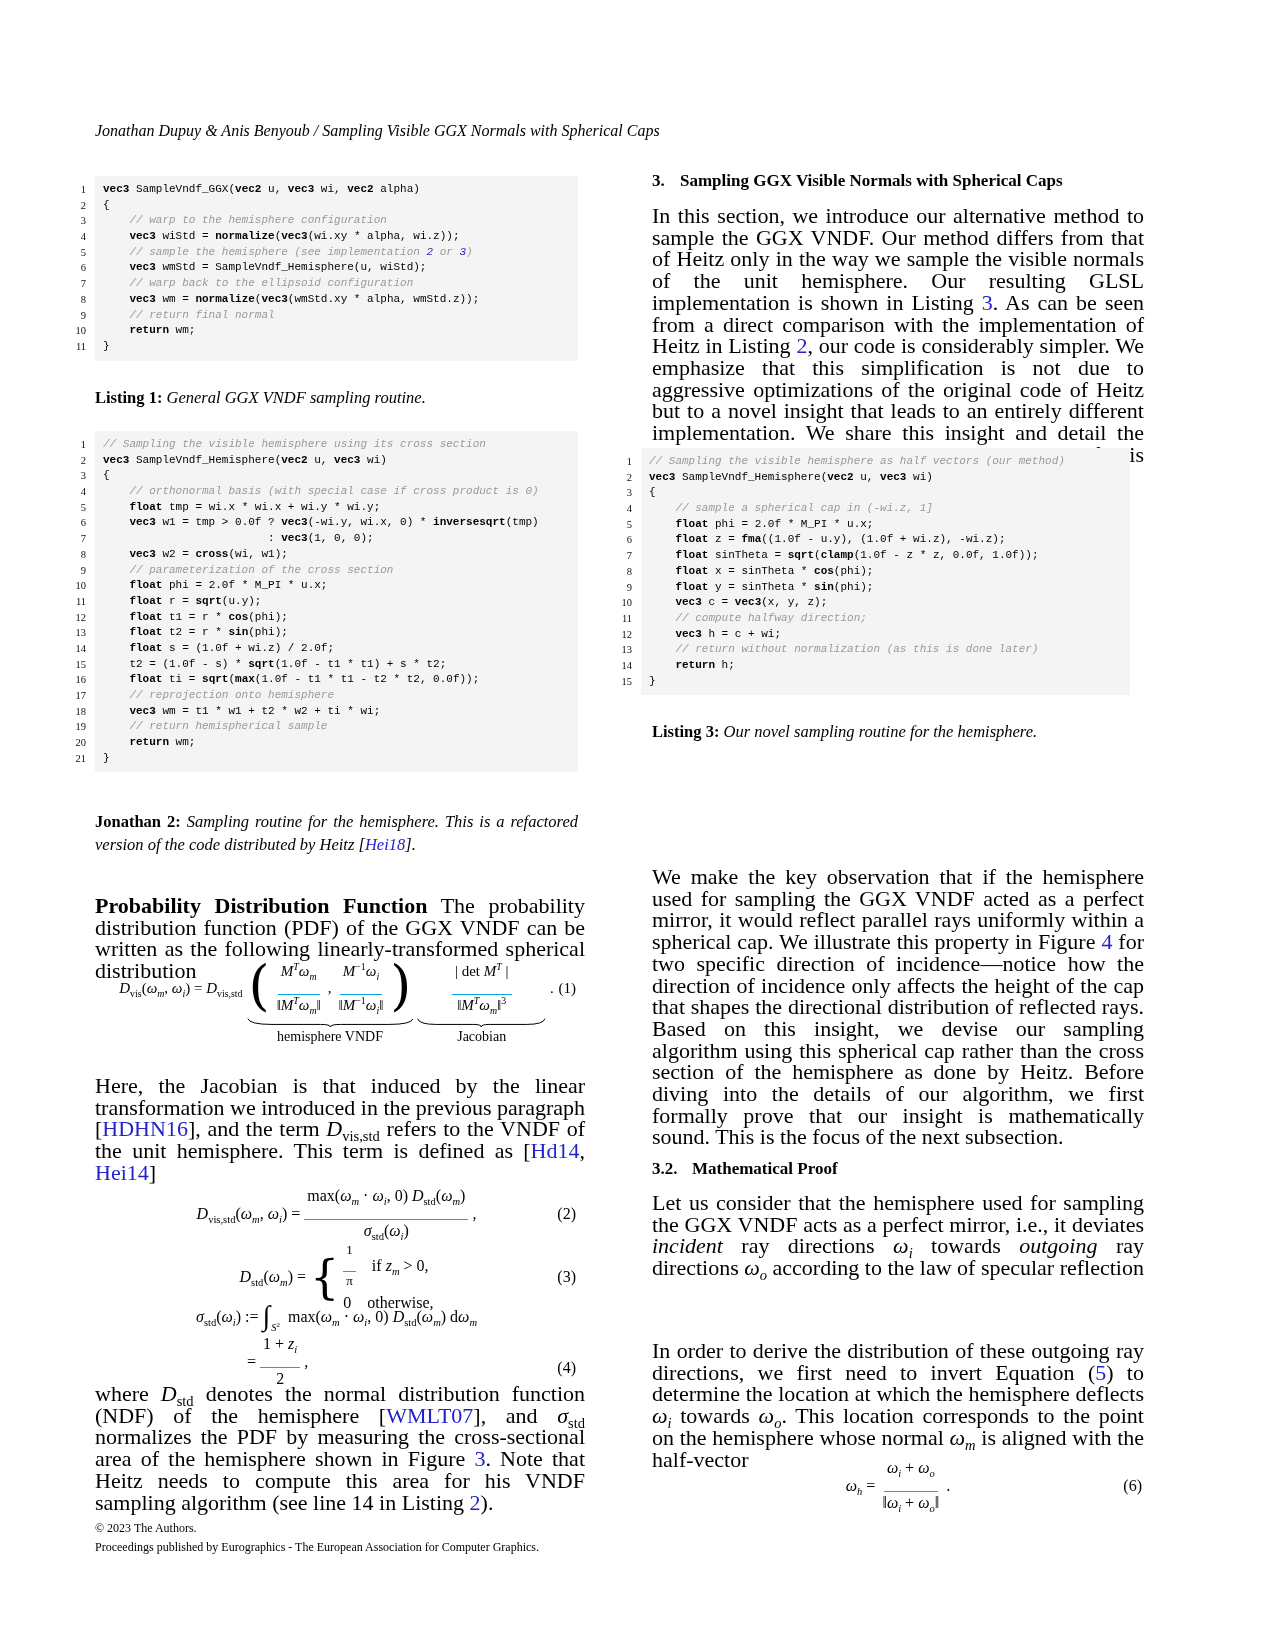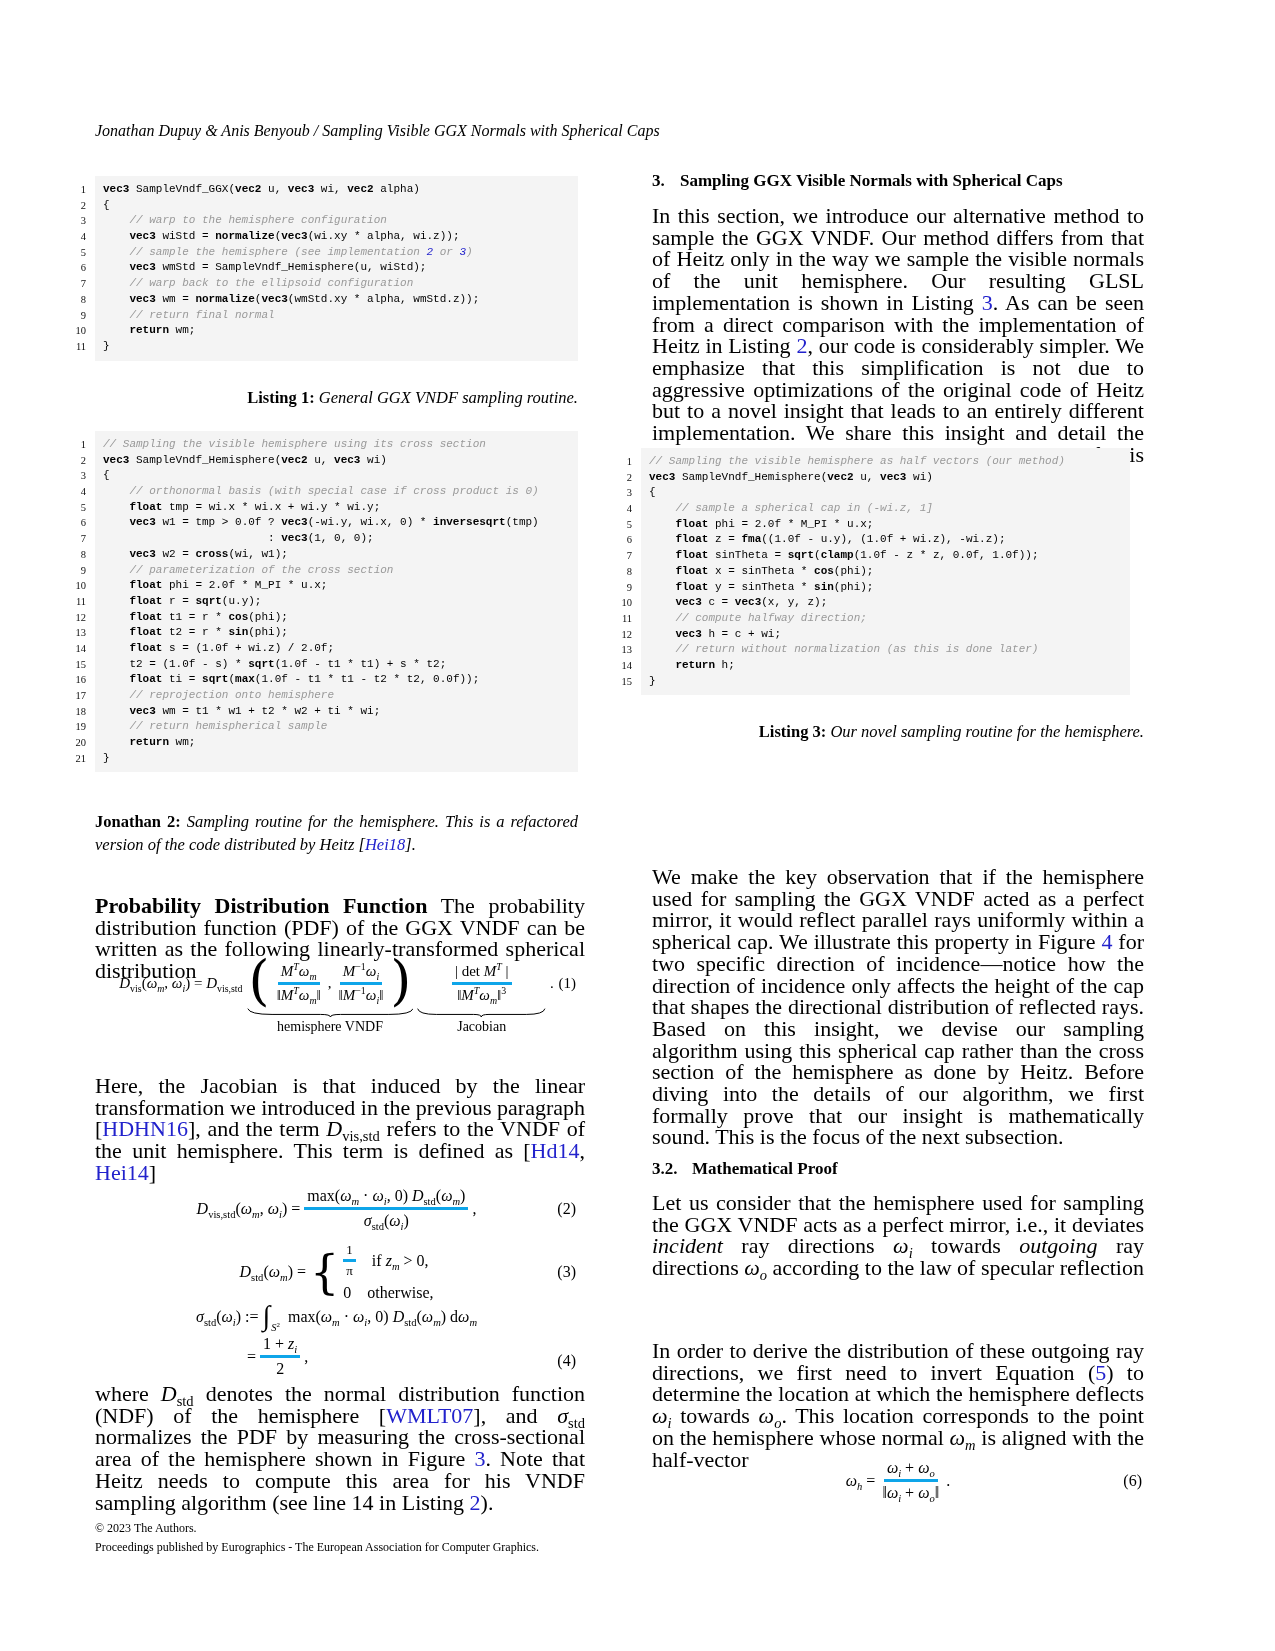--- a/index.html
+++ b/index.html
@@ -16,21 +16,21 @@
   .gn{height:15.7px;}
   .box{margin-left:9px;flex:1;background:#f4f4f4;padding:6px 8px;
        font-family:"Liberation Mono","DejaVu Sans Mono",monospace;}
   .cline{white-space:pre;height:15.7px;}
   .cdk{font-weight:bold;}
   .cdc{color:#999;font-style:italic;}
   .cdl{color:#2222cc;font-style:italic;}
 
   
   .cap{position:absolute;font-size:16.5px;line-height:23px;}
-  .center{text-align:right;}
+  .center{text-align:left;}
   .just{text-align:justify;}
   .caplab{font-weight:bold;}
   .captext{font-style:italic;}
 
   
   .para{position:absolute;width:490px;text-align:justify;font-size:22px;line-height:21.7px;}
   .lead{font-weight:bold;}
   .h1{position:absolute;font-weight:bold;font-size:17px;display:flex;line-height:22px;}
   .hn1{flex:none;width:28px;}
   .hn2{flex:none;width:40px;}
@@ -38,21 +38,21 @@
 
   .lnk{color:#2222cc;}
 
   
   .eq{position:absolute;font-size:16px;}
   .eqrow{display:flex;justify-content:center;align-items:center;}
   .eqrow > *{margin:0 2px;}
   .eqnum{position:absolute;right:2px;top:50%;transform:translateY(-50%);margin:0;}
   .frac{display:inline-flex;flex-direction:column;align-items:center;vertical-align:middle;}
   .fn,.fd{padding:0 3px;line-height:1.25;text-align:center;white-space:nowrap;}
-  .fn{border-bottom:3px solid #0ea5e9;padding-bottom:1px;}
+  .fn{border-bottom:1px solid #0ea5e9;padding-bottom:13px;}
   .fd{padding-top:1px;}
   sub,sup{font-size:66%;line-height:0;}
   .tight{font-size:15px;}
   .bigp{font-size:54px;line-height:0;font-family:"DejaVu Serif",serif;position:relative;top:-2px;}
   .ubg{display:inline-flex;flex-direction:column;align-items:center;margin-bottom:-30px;}
   .ubrow{display:flex;align-items:center;}
   .ubrow > *{margin:0 2px;}
   .ub{display:block;width:100%;height:9px;margin-top:3px;}
   .ublabel{font-size:14px;margin-top:2px;white-space:nowrap;}
   .cbrace{font-size:46px;line-height:0;font-family:"DejaVu Serif",serif;}

